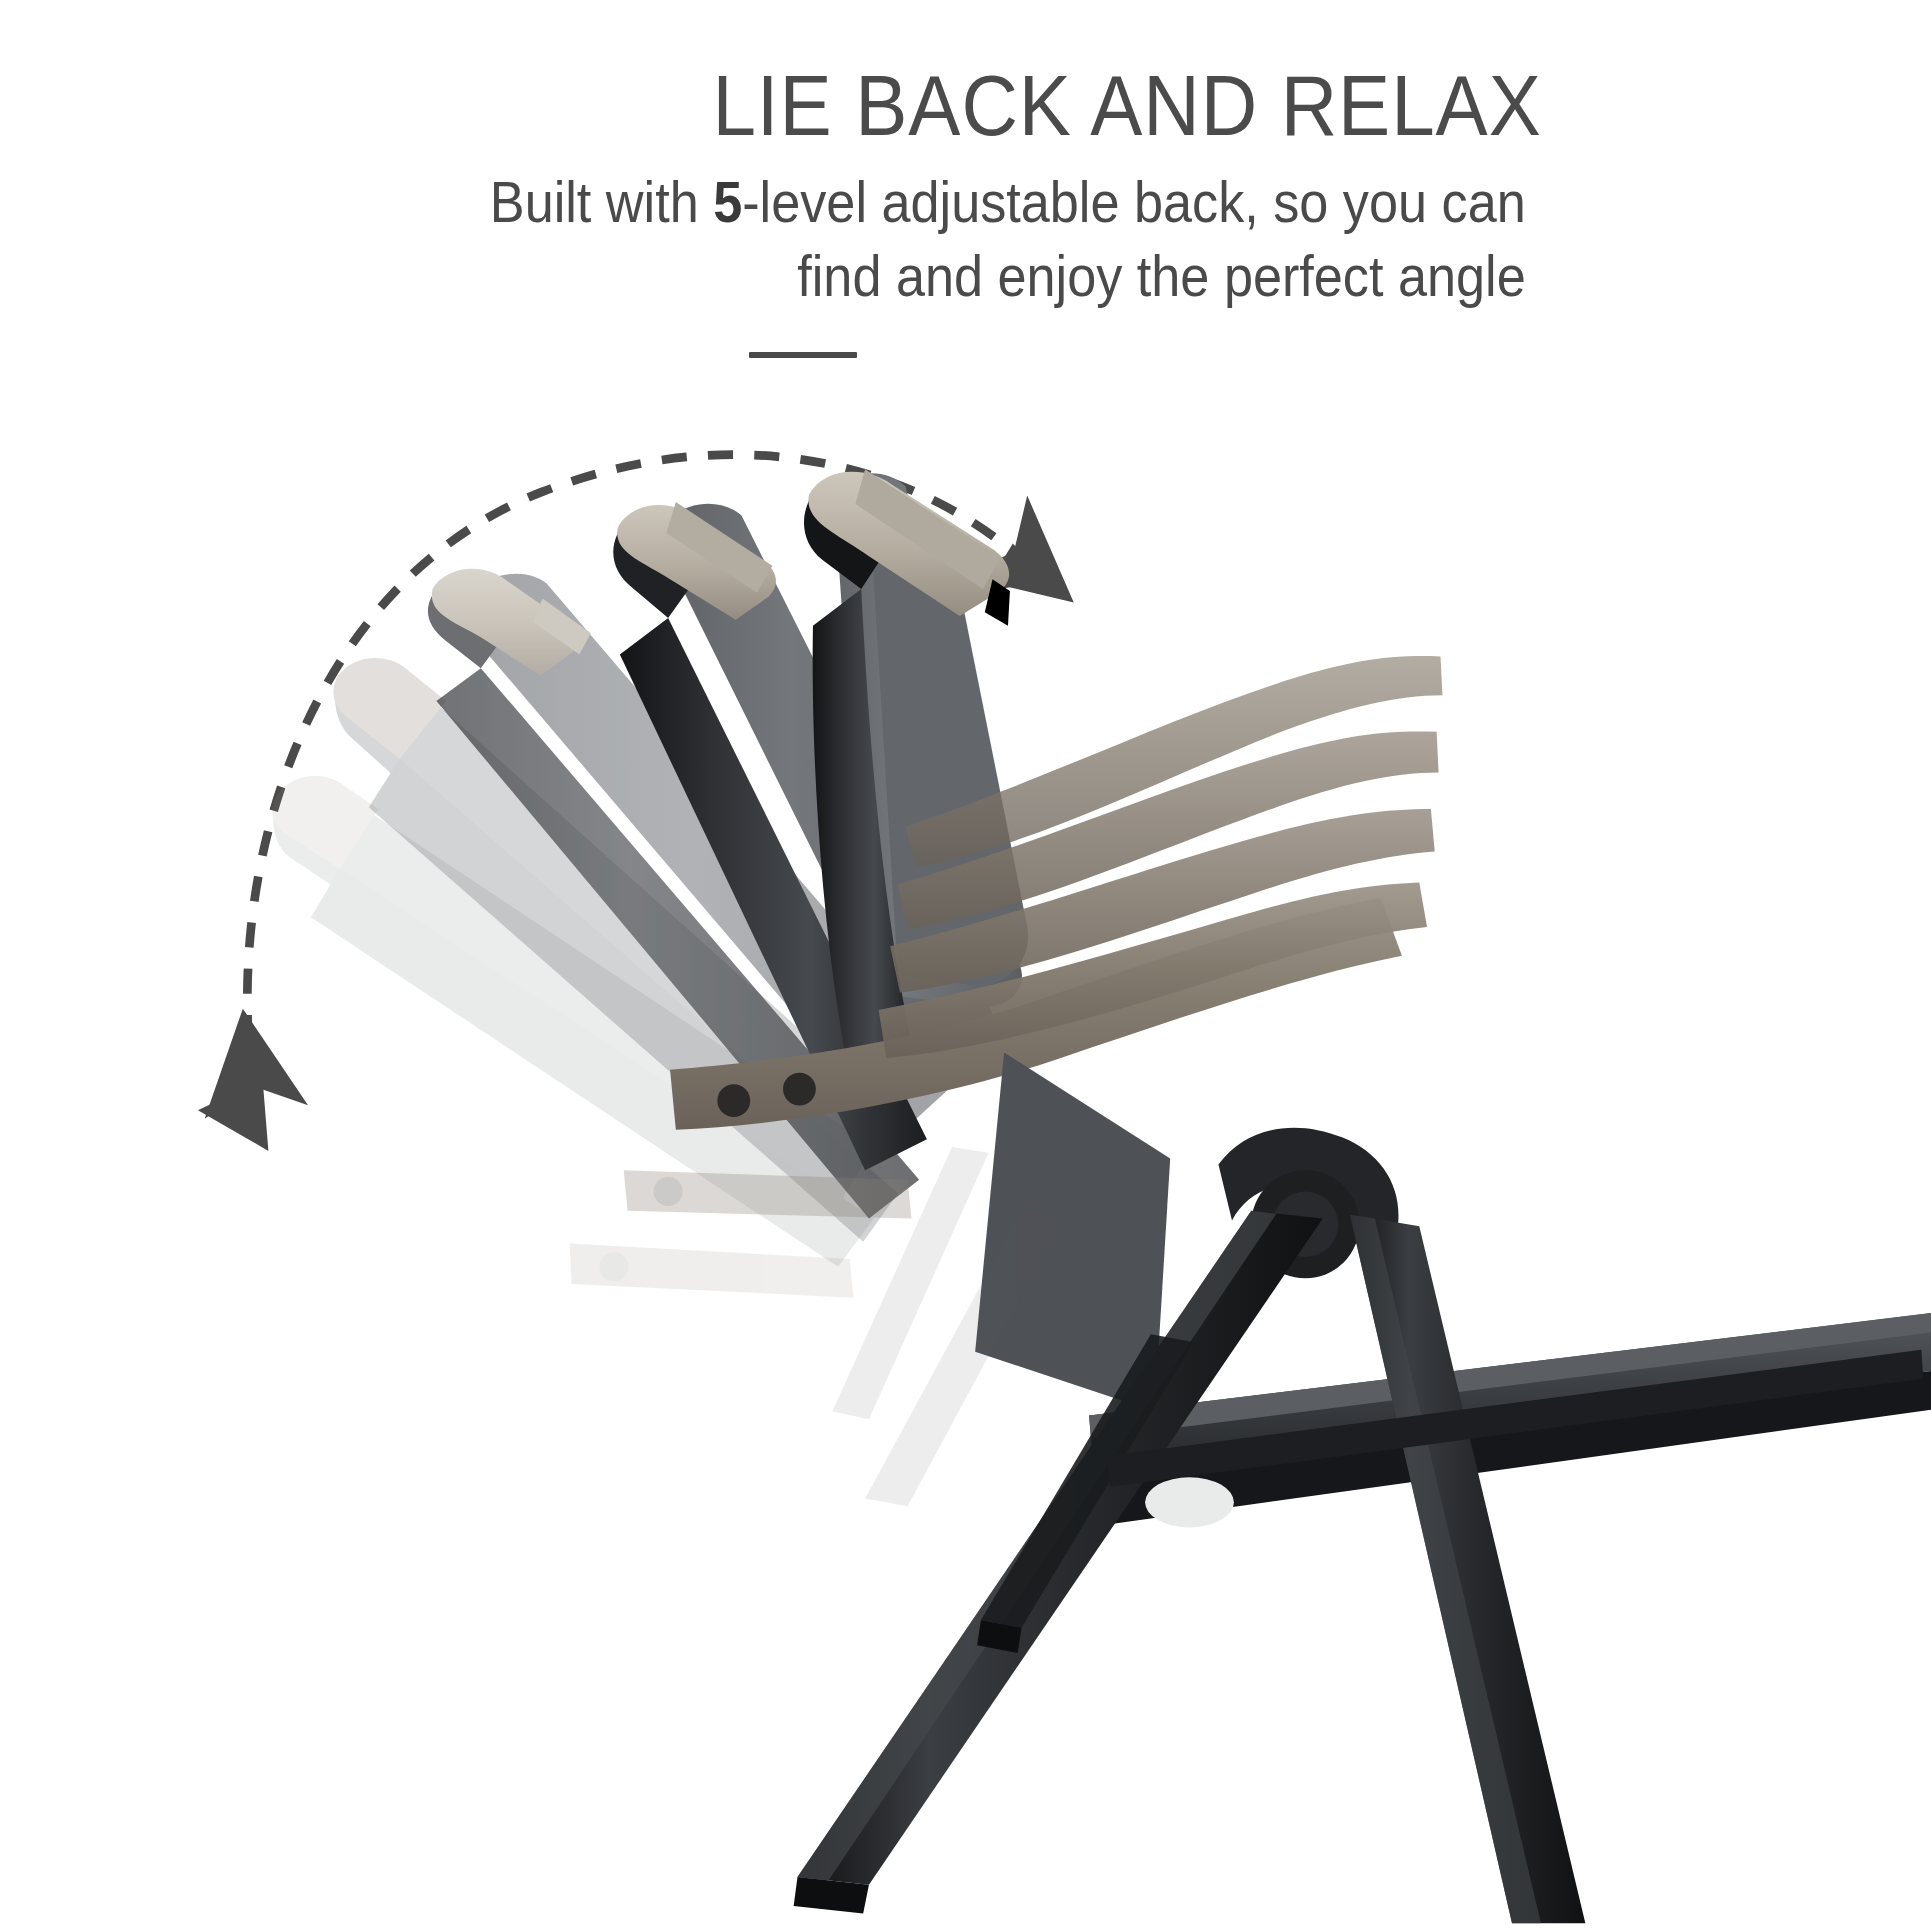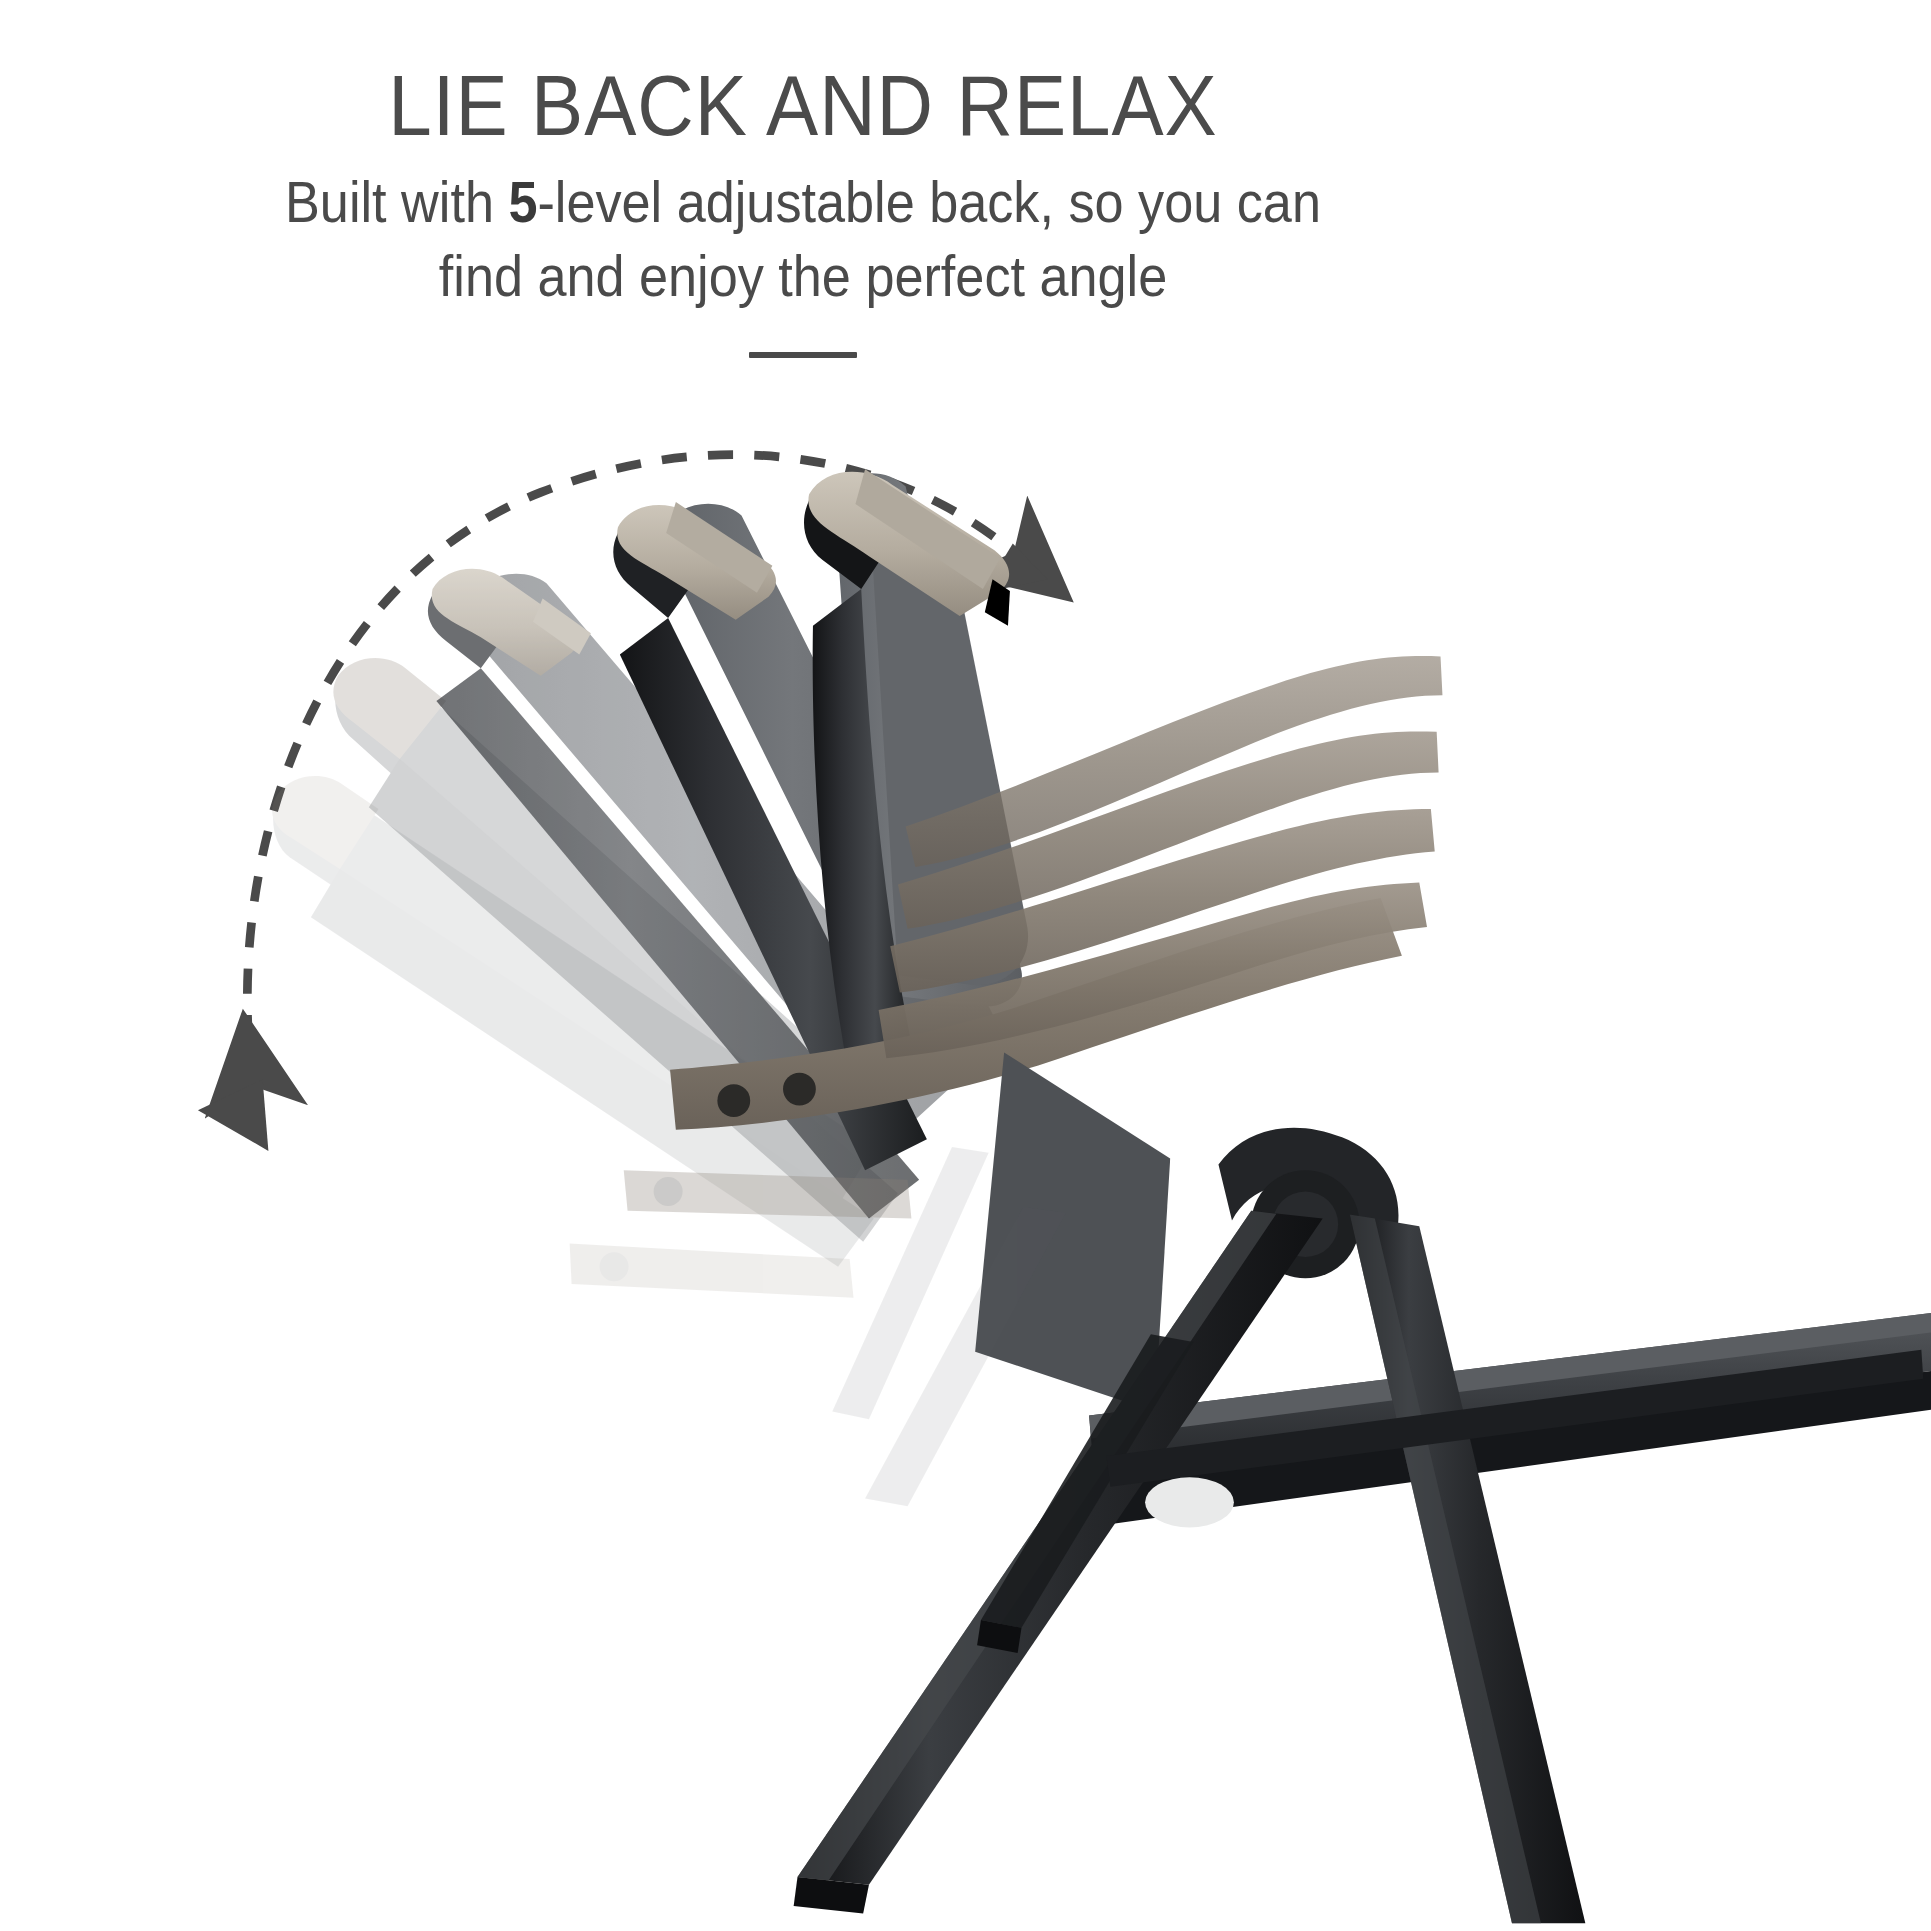--- a/index.html
+++ b/index.html
@@ -14,21 +14,21 @@
     overflow: hidden;
     position: relative;
   }
 
   
   .header {
     position: absolute;
     left: 0;
     top: 0;
     width: 1606px;
-    text-align: center;
+    text-align: right;
     z-index: 40;
   }
   .title {
     margin: 0;
     padding-top: 60px;
     font-size: 85px;
     line-height: 1.08;
     font-weight: 400;
     letter-spacing: 1px;
     color: #4b4b4b;

